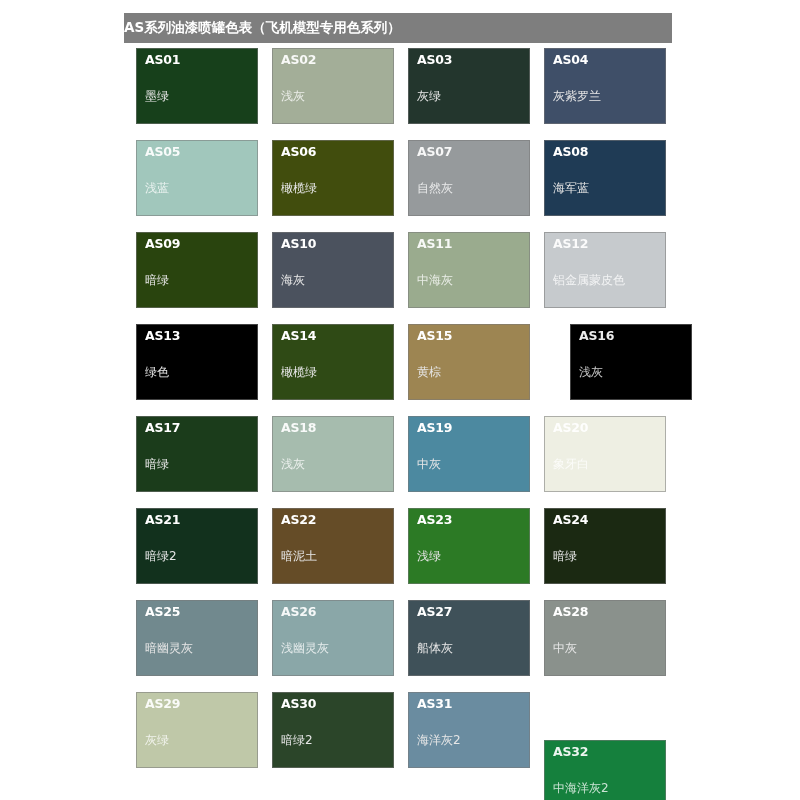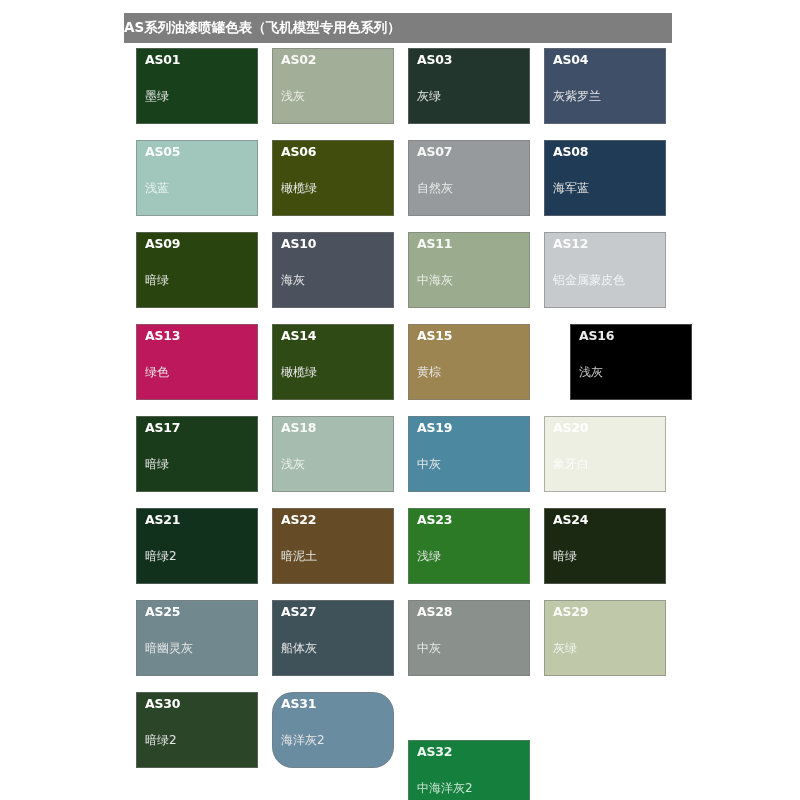--- a/index.html
+++ b/index.html
@@ -141,21 +141,21 @@
         <span class="swatch-name">海灰</span>
       </div>
       <div class="swatch dim-text" style="background: rgb(154, 171, 142);">
         <span class="swatch-code">AS11</span>
         <span class="swatch-name">中海灰</span>
       </div>
       <div class="swatch dim-text" style="background: rgb(198, 202, 205);">
         <span class="swatch-code">AS12</span>
         <span class="swatch-name">铝金属蒙皮色</span>
       </div>
-      <div class="swatch light-text" style="background: #be185d; padding-left: 19px;">
+      <div class="swatch light-text" style="background: #000000; padding-left: 19px;">
         <span class="swatch-code">AS13</span>
         <span class="swatch-name">绿色</span>
       </div>
       <div class="swatch light-text" style="background: rgb(47, 74, 21);">
         <span class="swatch-code">AS14</span>
         <span class="swatch-name">橄榄绿</span>
       </div>
       <div class="swatch light-text" style="background: rgb(157, 133, 82);">
         <span class="swatch-code">AS15</span>
         <span class="swatch-name">黄棕</span>
@@ -193,37 +193,41 @@
         <span class="swatch-name">浅绿</span>
       </div>
       <div class="swatch light-text" style="background: rgb(27, 41, 18);">
         <span class="swatch-code">AS24</span>
         <span class="swatch-name">暗绿</span>
       </div>
       <div class="swatch light-text" style="background: rgb(113, 137, 142);">
         <span class="swatch-code">AS25</span>
         <span class="swatch-name">暗幽灵灰</span>
       </div>
+      <div class="swatch dim-text" style="background: rgb(138, 167, 168);">
+        <span class="swatch-code">AS26</span>
+        <span class="swatch-name">浅幽灵灰</span>
+      </div>
       <div class="swatch light-text" style="background: rgb(63, 81, 89);">
         <span class="swatch-code">AS27</span>
         <span class="swatch-name">船体灰</span>
       </div>
       <div class="swatch light-text" style="background: rgb(138, 145, 140); text-align: center;">
         <span class="swatch-code">AS28</span>
         <span class="swatch-name">中灰</span>
       </div>
       <div class="swatch dim-text" style="background: rgb(191, 200, 168);">
         <span class="swatch-code">AS29</span>
         <span class="swatch-name">灰绿</span>
       </div>
       <div class="swatch light-text" style="background: rgb(43, 69, 41);">
         <span class="swatch-code">AS30</span>
         <span class="swatch-name">暗绿2</span>
       </div>
-      <div class="swatch light-text" style="background: rgb(106, 140, 160); border-radius: 21px;">
+      <div class="swatch light-text" style="background: rgb(106, 140, 160);">
         <span class="swatch-code">AS31</span>
         <span class="swatch-name">海洋灰2</span>
       </div>
       <div class="swatch dim-text" style="background: #15803d; margin-top: 48px;">
         <span class="swatch-code">AS32</span>
         <span class="swatch-name">中海洋灰2</span>
       </div>
     </div>
 
 </div>

